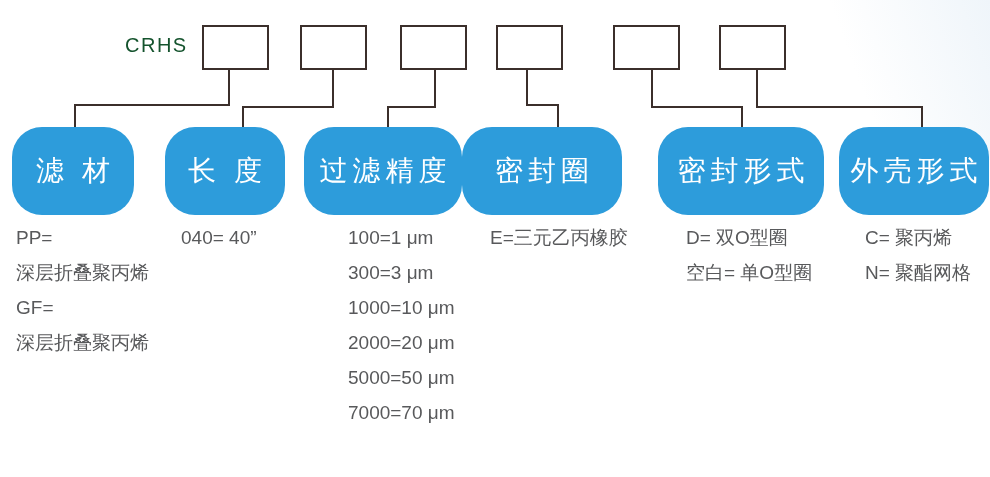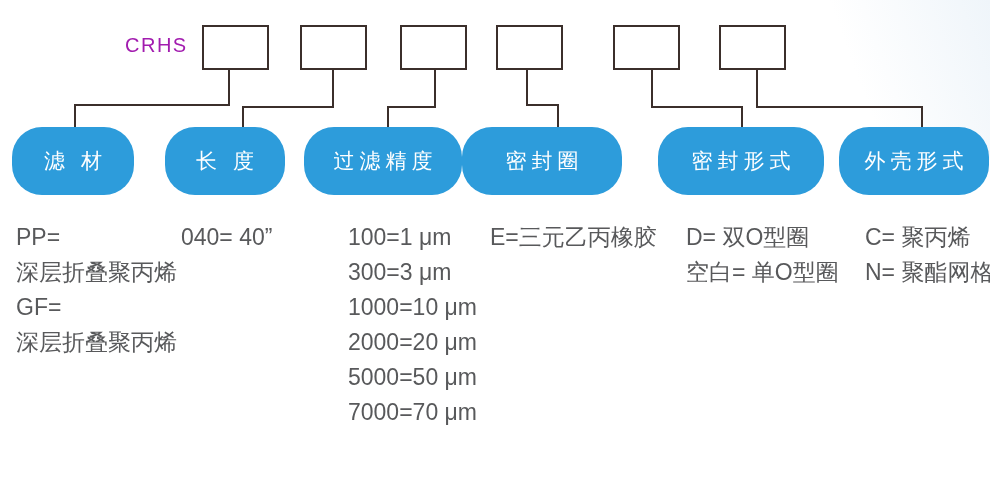--- a/index.html
+++ b/index.html
@@ -6,41 +6,41 @@
   .canvas{
     position:relative;width:990px;height:477px;background:#ffffff;overflow:hidden;
     font-family:"Liberation Sans","DejaVu Sans",sans-serif;
   }
   .corner-tint{
     position:absolute;top:0;right:0;width:300px;height:160px;pointer-events:none;
     background:linear-gradient(250deg,#eff5fa 0%,rgba(255,255,255,0) 45%);
   }
   .prefix{
     position:absolute;left:125px;top:34px;font-size:20px;letter-spacing:1.5px;
-    color:#a21caf;
+    color:#14532d;
   }
   .code-box{
     position:absolute;top:25px;width:63px;height:41px;background:#ffffff;
     border:2px solid #3b2f2b;
   }
   .b1{left:202px}.b2{left:300px}.b3{left:400px}.b4{left:496px}.b5{left:613px}.b6{left:719px}
   svg.wires{position:absolute;left:0;top:0;}
   .pill{
-    position:absolute;top:127px;height:68px;border-radius:30px;background:#2d9cdb;
+    position:absolute;top:127px;height:88px;border-radius:30px;background:#2d9cdb;
     display:flex;align-items:center;justify-content:center;
-    color:#ffffff;font-size:21px;letter-spacing:5px;text-indent:5px;white-space:pre;
+    color:#ffffff;font-size:28px;letter-spacing:5px;text-indent:5px;white-space:pre;
   }
   .p1{left:12px;width:122px}
   .p2{left:165px;width:120px}
   .p3{left:304px;width:158px}
   .p4{left:462px;width:160px}
   .p5{left:658px;width:166px}
   .p6{left:839px;width:150px}
   .opt-col{
-    position:absolute;top:220px;color:#58595b;font-size:23px;
+    position:absolute;top:220px;color:#58595b;font-size:19px;
   }
   .opt-line{height:35px;line-height:35px;white-space:pre;}
   .c1{left:16px}.c2{left:181px}.c3{left:348px}.c4{left:490px}.c5{left:686px}.c6{left:865px}
 </style>
 </head>
 <body>
 
 <div class="canvas">
   <div class="corner-tint"></div>
 

